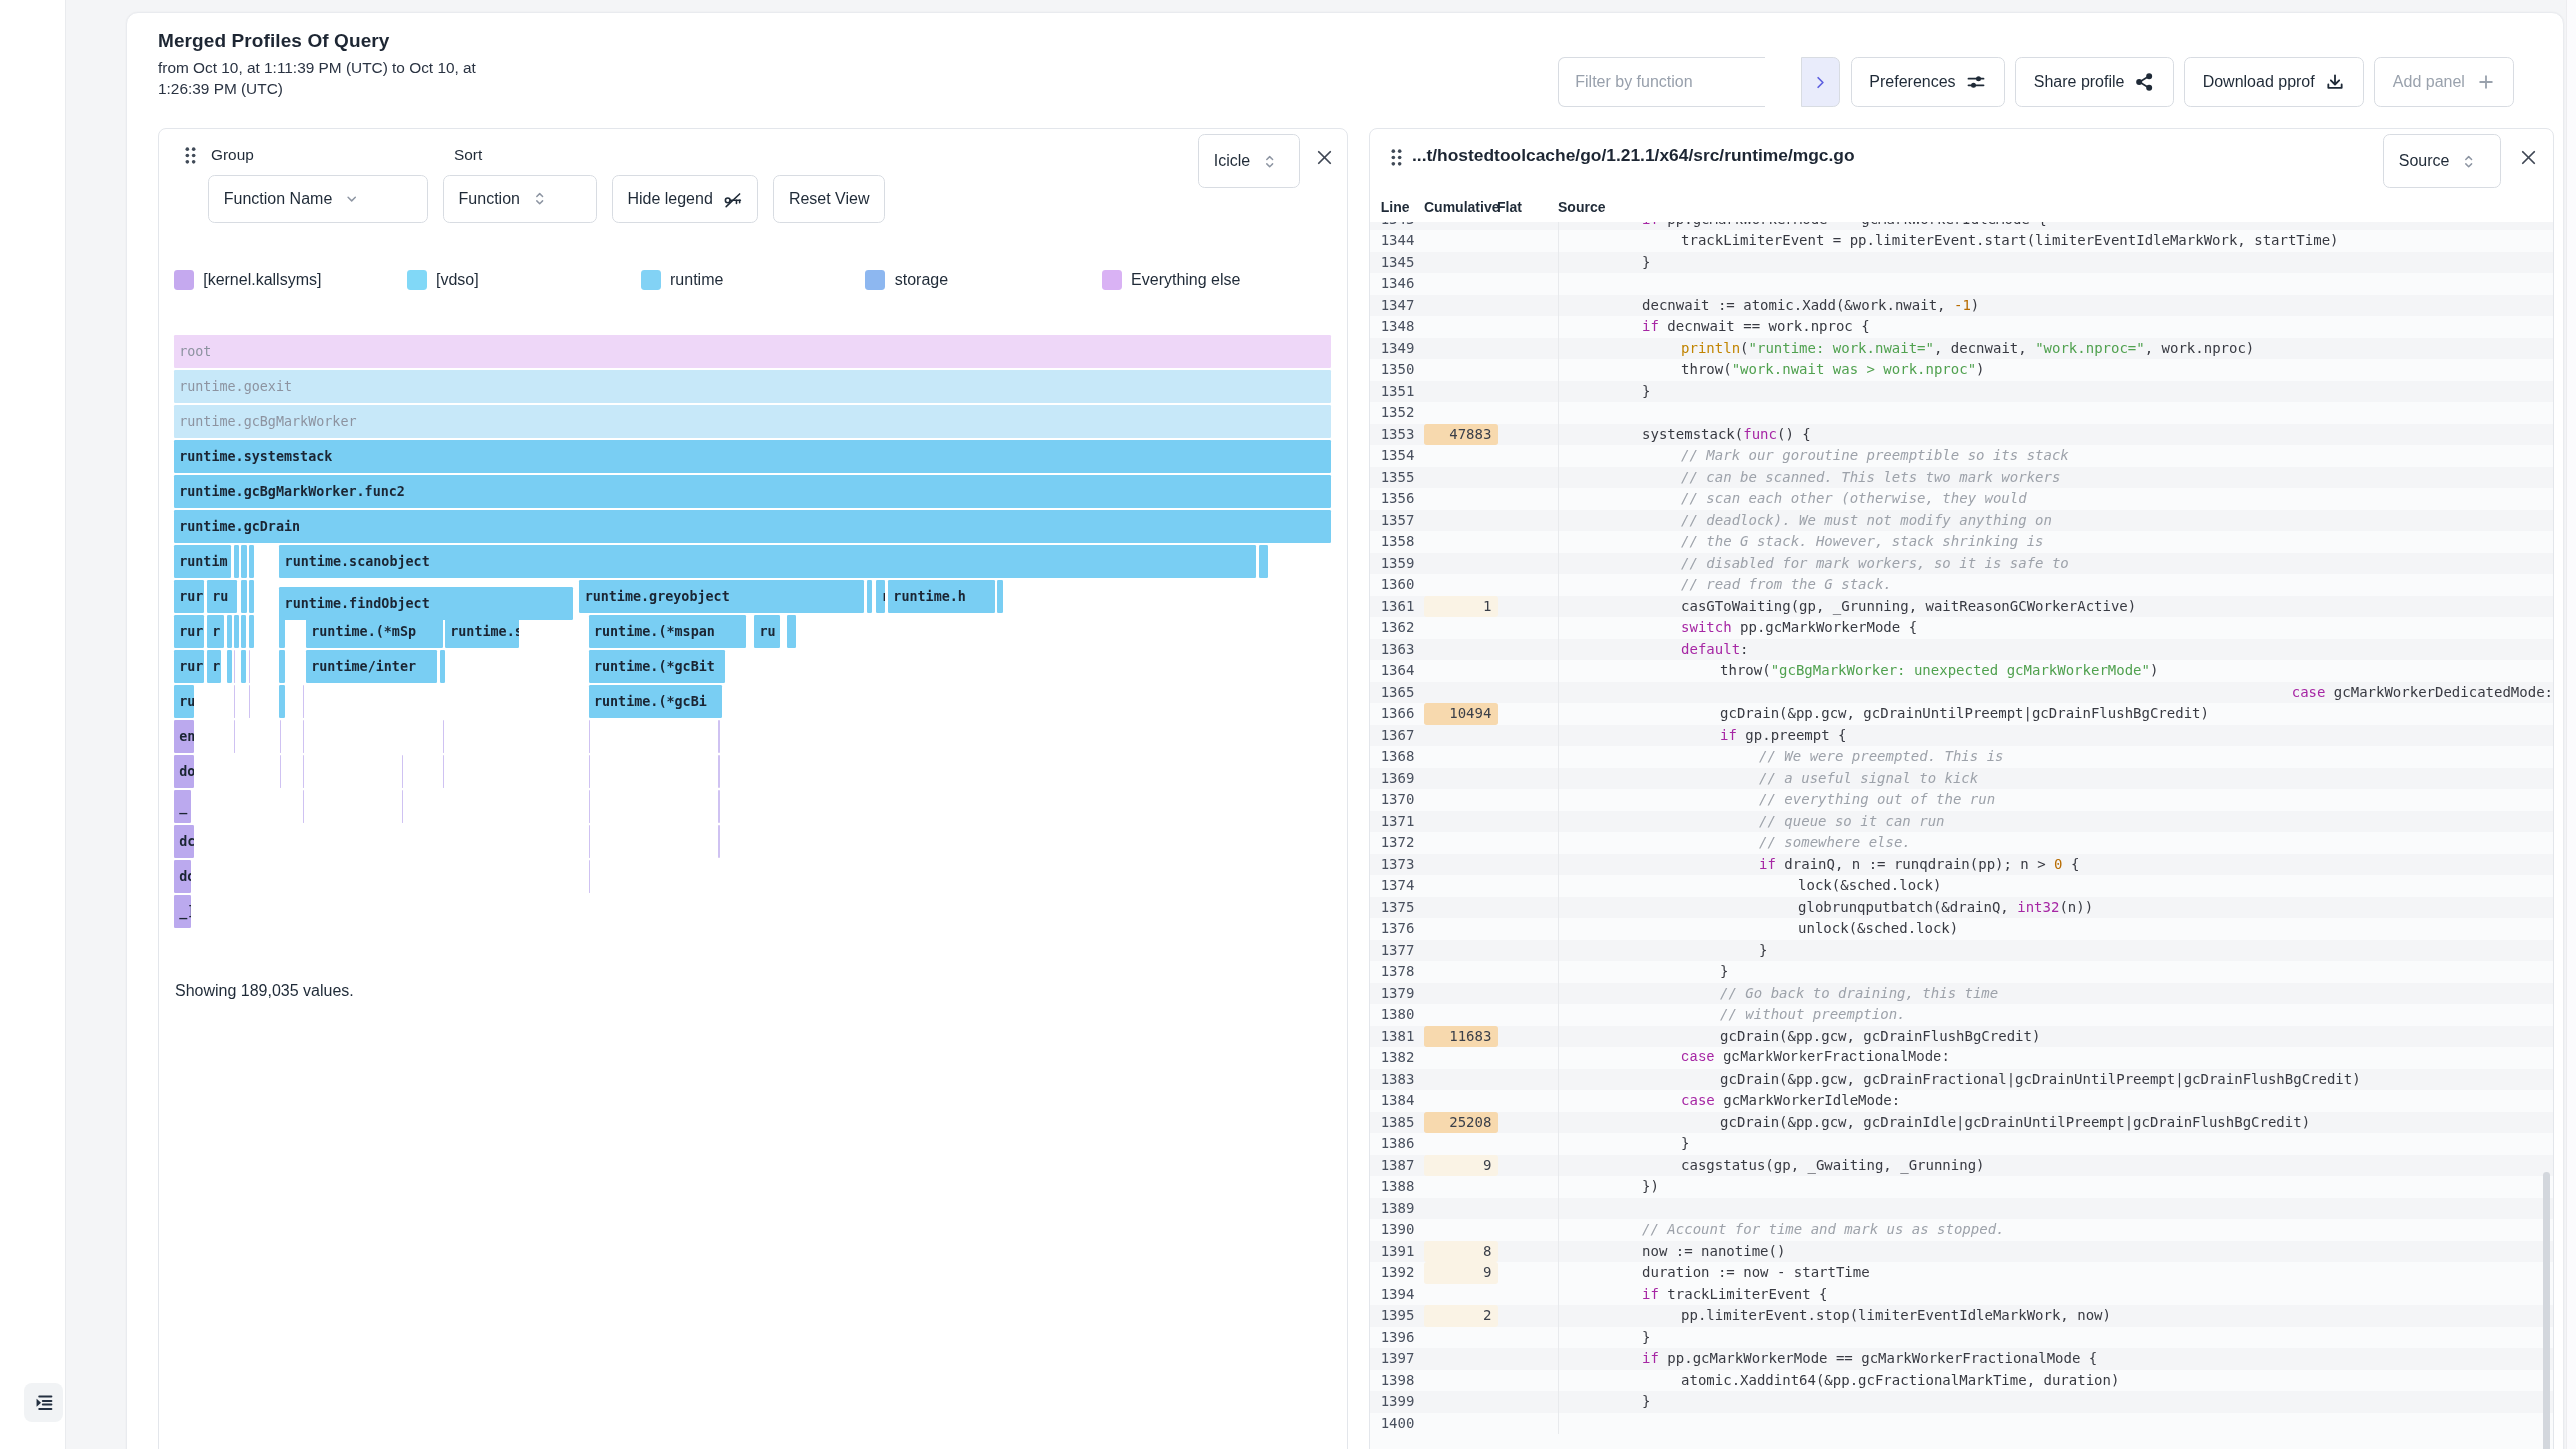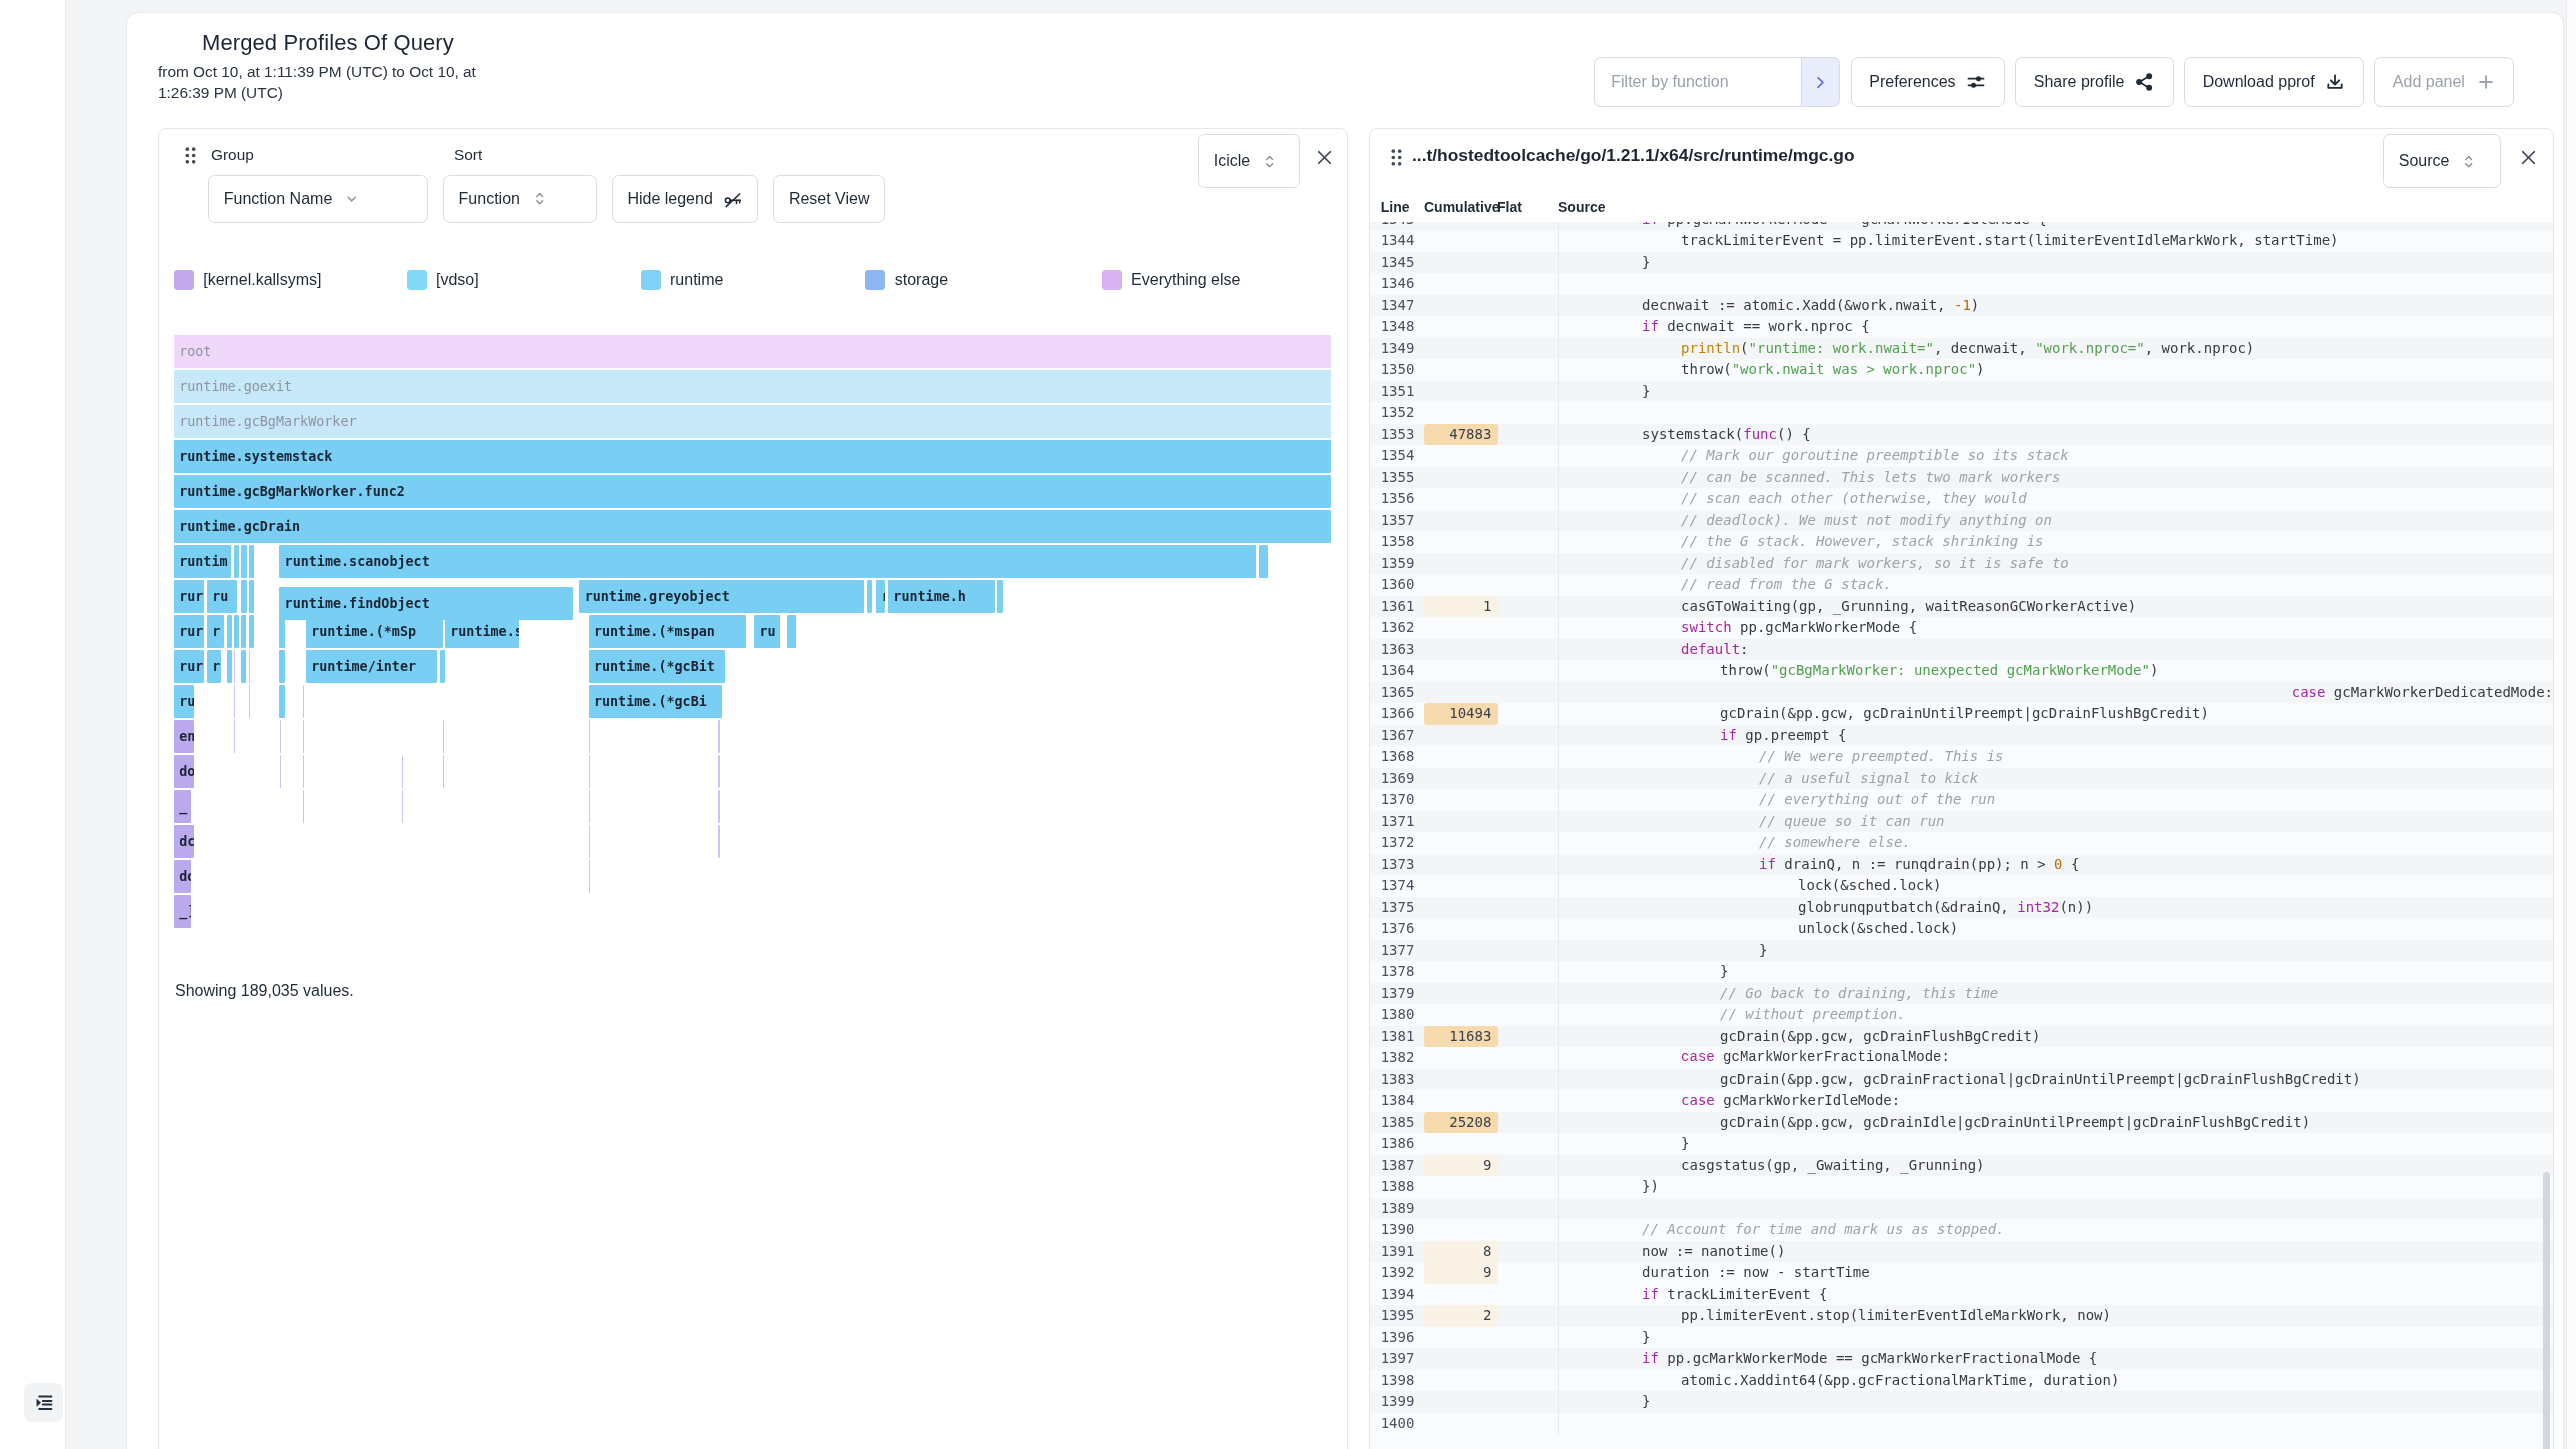--- a/index.html
+++ b/index.html
@@ -8,26 +8,26 @@
   .page { position:relative; width:2576px; height:1449px; }
 
   
   .rail { position:absolute; left:0; top:0; width:66px; height:1449px; background:#ffffff; border-right:0.7px solid #e9ebee; }
   .term-btn { position:absolute; left:24px; top:1383px; width:39px; height:39px; border:none; background:#f1f3f5; border-radius:8px; display:flex; align-items:center; justify-content:center; cursor:pointer; }
 
   
   .card { position:absolute; left:126px; top:12px; width:2438px; height:1476px; background:#ffffff; border:0.7px solid #e9ebef; border-radius:12px; box-shadow:0 0.7px 2px rgba(16,24,40,.05); }
 
   .titles { position:absolute; left:31px; top:17.4px; width:376px; }
-  .titles h1 { font-size:22px; font-weight:normal; color:#1d2633; letter-spacing:0.1px;margin-left:44px; }
+  .titles h1 { font-size:19px; font-weight:bold; color:#1d2633; letter-spacing:0.1px; }
   .titles p { font-size:15.4px; color:#2a3342; margin-top:6px; line-height:19px; }
   .titles p + p { margin-top:1.3px; }
 
   .actions { position:absolute; right:49px; top:44px; display:flex; gap:10.7px; align-items:stretch; height:50px; }
-  .filter-group { display:flex; }
+  .filter-group { display:flex;gap:36px; }
   .filter-group input { width:207px; height:50px; border:0.7px solid #d8dce2; border-right:none; border-radius:6.7px 0 0 6.7px; padding:0 16px; font-size:16px; font-family:"Liberation Sans",sans-serif; color:#1f2a37; outline:none; }
   .filter-group input::placeholder { color:#98a0ac; }
   .filter-go { width:39px; height:50px; background:#e9ecfb; border:0.7px solid #d8dce2; border-radius:0 6.7px 6.7px 0; display:flex; align-items:center; justify-content:center; cursor:pointer; }
   .btn { display:flex; align-items:center; gap:10.7px; background:#fff; border:0.7px solid #d8dce2; border-radius:6.7px; padding:0 17.4px; font-size:16px; color:#1f2a37; cursor:pointer; white-space:nowrap; }
   .btn.disabled { color:#9aa2ad; }
 
   
   .panel { position:absolute; top:115px; height:1348px; background:#fff; border:0.7px solid #e3e6eb; border-radius:8px; overflow:hidden; }
   .panel.lp { left:31px; width:1190px; }
   .panel.rp { left:1242px; width:1185px; }

